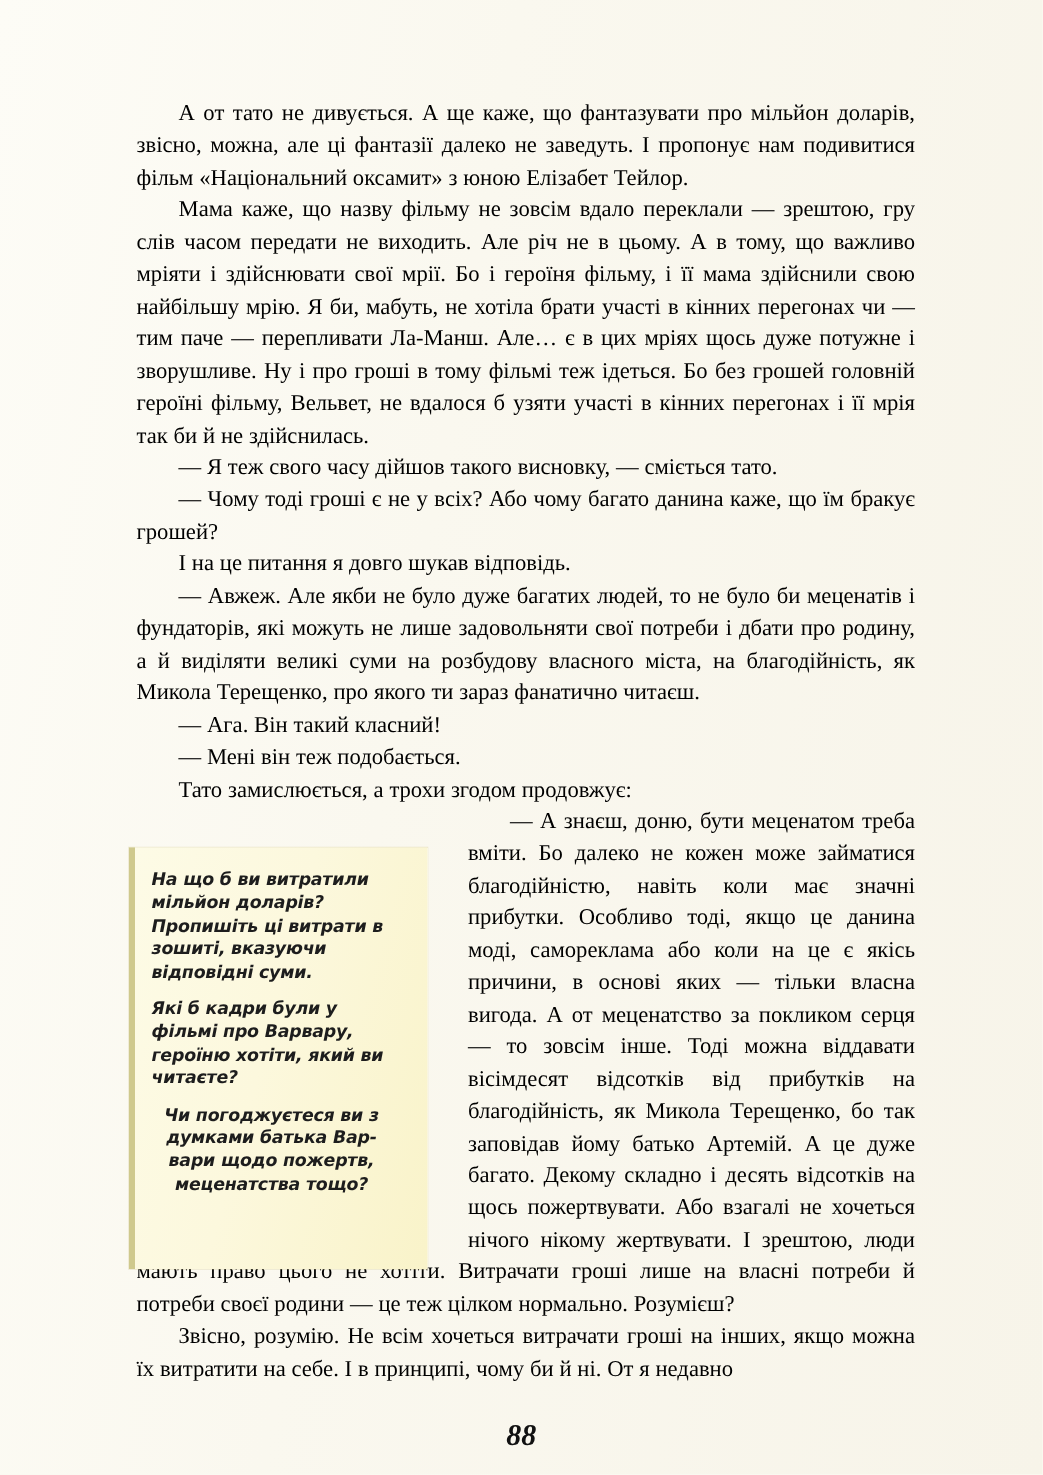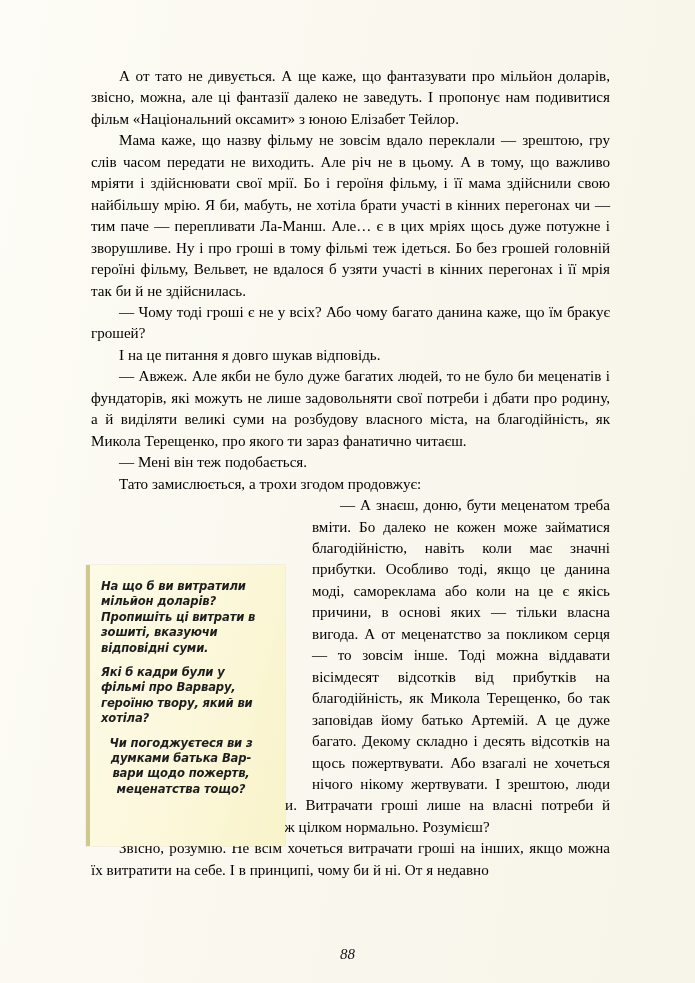--- a/index.html
+++ b/index.html
@@ -99,51 +99,54 @@
   }
   .sidebox .q:last-child { margin-bottom: 16px; text-align: center; }
 
   
   .folio {
     position: absolute;
     left: 0;
     top: 946px;
     width: 695px;
     text-align: center;
-    font-size: 15px;
+    font-size: 20px;
     font-style: italic;
     font-family: "Liberation Serif", "DejaVu Serif", serif;
     color: #111;
+    font-weight: bold;
   }
 </style>
 </head>
 <body>
 
 <div class="page">
 
   <div class="content">
 
     <p class="para">А от тато не дивується. А ще каже, що фантазувати про мільйон доларів, звісно, можна, але ці фантазії далеко не заведуть. І пропонує нам подивитися фільм «Національний оксамит» з юною Елізабет Тейлор.</p>
     <p class="para">Мама каже, що назву фільму не зовсім вдало переклали — зрештою, гру слів часом передати не виходить. Але річ не в цьому. А в тому, що важливо мріяти і здійснювати свої мрії. Бо і героїня фільму, і її мама здійснили свою найбільшу мрію. Я би, мабуть, не хотіла брати участі в кінних перегонах чи — тим паче — перепливати Ла-Манш. Але… є в цих мріях щось дуже потужне і зворушливе. Ну і про гроші в тому фільмі теж ідеться. Бо без грошей головній героїні фільму, Вельвет, не вдалося б узяти участі в кінних перегонах і її мрія так би й не здійснилась.</p>
+    <p class="para dash">— Я теж свого часу дійшов такого висновку, — сміється тато.</p>
     <p class="para dash">— Чому тоді гроші є не у всіх? Або чому багато данина каже, що їм бракує грошей?</p>
     <p class="para">І на це питання я довго шукав відповідь.</p>
     <p class="para dash">— Авжеж. Але якби не було дуже багатих людей, то не було би меценатів і фундаторів, які можуть не лише задовольняти свої потреби і дбати про родину, а й виділяти великі суми на розбудову власного міста, на благодійність, як Микола Терещенко, про якого ти зараз фанатично читаєш.</p>
+    <p class="para dash">— Ага. Він такий класний!</p>
     <p class="para dash">— Мені він теж подобається.</p>
     <p class="para">Тато замислюється, а трохи згодом продовжує:</p>
 
     <div class="floatwrap">
       <div class="sidebox-float"></div>
       <p class="para">— А знаєш, доню, бути меценатом треба вміти. Бо далеко не кожен може займатися благодійністю, навіть коли має значні прибутки. Особливо тоді, якщо це данина моді, самореклама або коли на це є якісь причини, в основі яких — тільки власна вигода. А от меценатство за покликом серця — то зовсім інше. Тоді можна віддавати вісімдесят відсотків від прибутків на благодійність, як Микола Терещенко, бо так заповідав йому батько Артемій. А це дуже багато. Декому складно і десять відсотків на щось пожертвувати. Або взагалі не хочеться нічого нікому жертвувати. І зрештою, люди мають право цього не хотіти. Витрачати гроші лише на власні потреби й потреби своєї родини — це теж цілком нормально. Розумієш?</p>
     </div>
 
     <p class="para">Звісно, розумію. Не всім хочеться витрачати гроші на інших, якщо можна їх витратити на себе. І в принципі, чому би й ні. От я недавно</p>
 
   </div>
 
   <div class="sidebox">
     <p class="q">На що  б ви витратили мільйон доларів? Пропишіть ці витрати в зошиті, вказуючи відповідні суми.</p>
-    <p class="q">Які б кадри були у фільмі про Варвару, героїню твору, який ви хотіла?</p>
+    <p class="q">Які б кадри були у фільмі про Варвару, героїню хотіти, який ви читаєте?</p>
     <p class="q">Чи погоджуєтеся ви з думками батька Вар­вари щодо пожертв, ме­ценатства тощо?</p>
   </div>
 
   <div class="folio">88</div>
 
 </div>
 
 </body></html>

